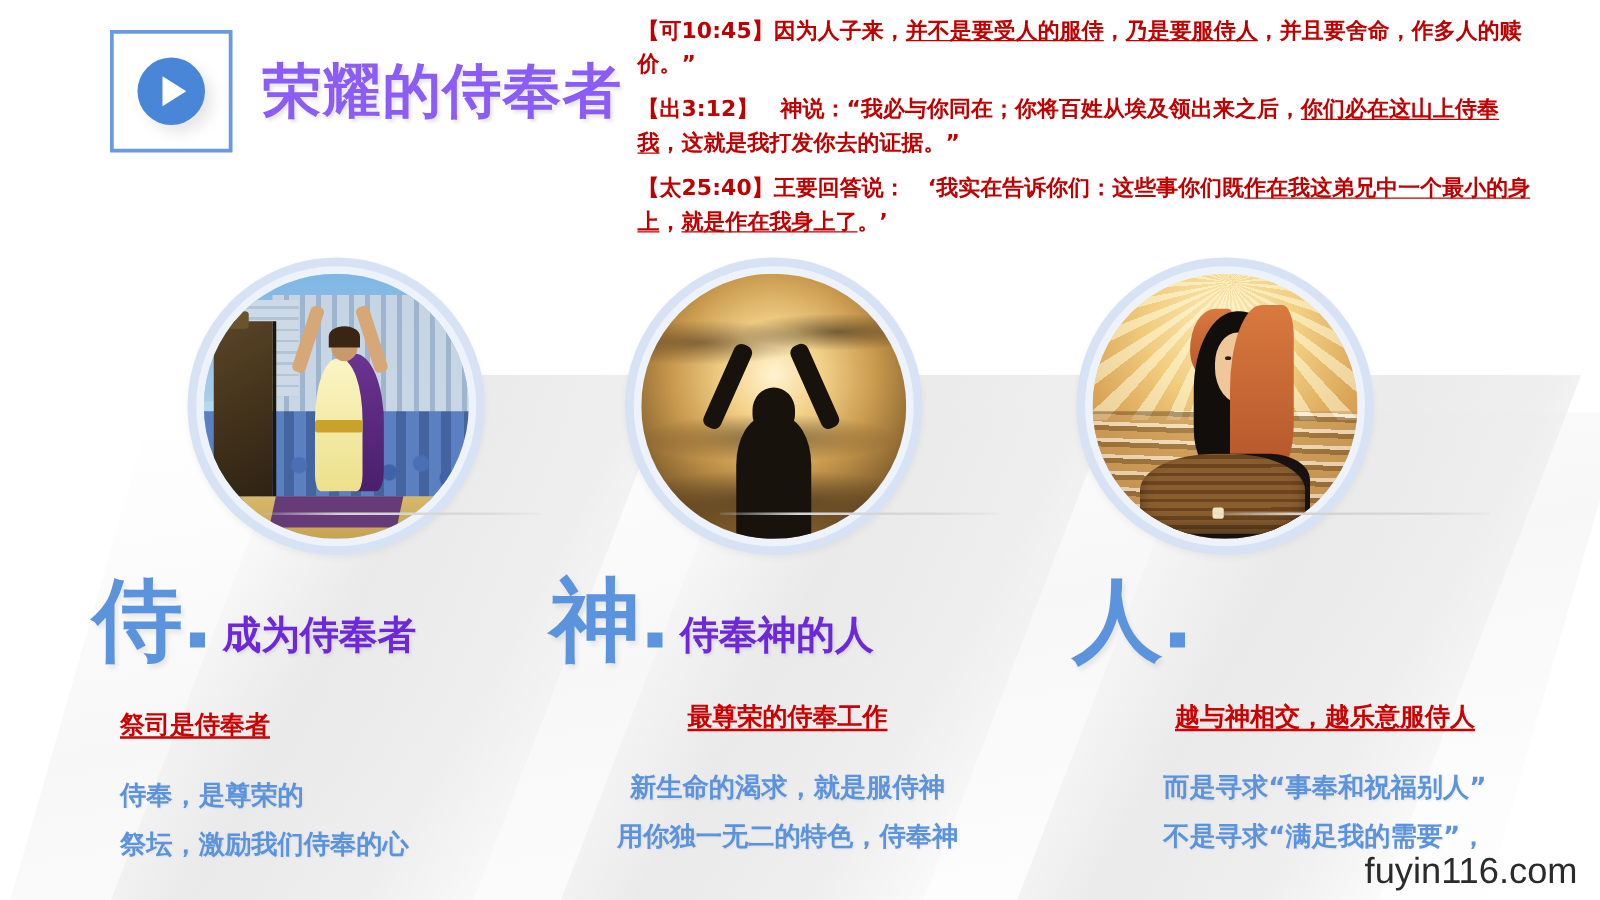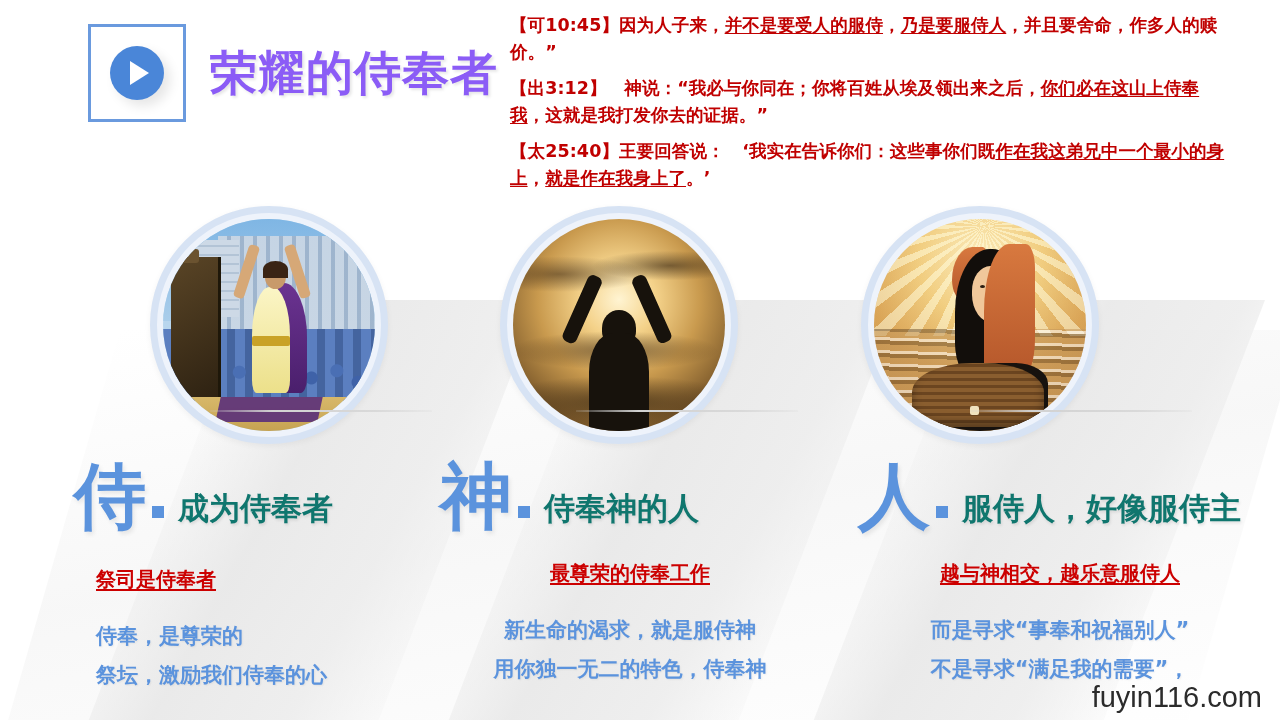--- a/index.html
+++ b/index.html
@@ -259,21 +259,21 @@
   }
   .sq {
     width: 12px; height: 12px;
     background: #5b93dd;
     margin: 0 14px 12px 6px;
     flex: 0 0 auto;
   }
   .col-sub {
     font-size: 31px;
     font-weight: 700;
-    color: #0f766e;
+    color: #6d28d9;
     line-height: 1;
     padding-bottom: 6px;
     text-shadow: 1px 2px 3px rgba(0,0,0,0.10);
   }
 
   .ch1 { left: 74px;  top: 462px; }
   .ch1 .divider { left: 136px; }
   .ch2 { left: 440px; top: 462px; }
   .ch2 .divider { left: 136px; }
   .ch3 { left: 858px; top: 462px; }
@@ -414,21 +414,20 @@
     <div class="divider"></div>
     <span class="big-char">神</span>
     <span class="sq"></span>
     <span class="col-sub">侍奉神的人</span>
   </div>
 
   <div class="col-head ch3">
     <div class="divider"></div>
     <span class="big-char">人</span>
     <span class="sq"></span>
-    <span class="col-sub">服侍人，好像服侍主</span>
   </div>
 
   <div class="col-body cb1">
     <div class="col-red">祭司是侍奉者</div>
     <div class="col-line">侍奉，是尊荣的</div>
     <div class="col-line">祭坛，激励我们侍奉的心</div>
   </div>
 
   <div class="col-body cb2">
     <div class="col-red">最尊荣的侍奉工作</div>

